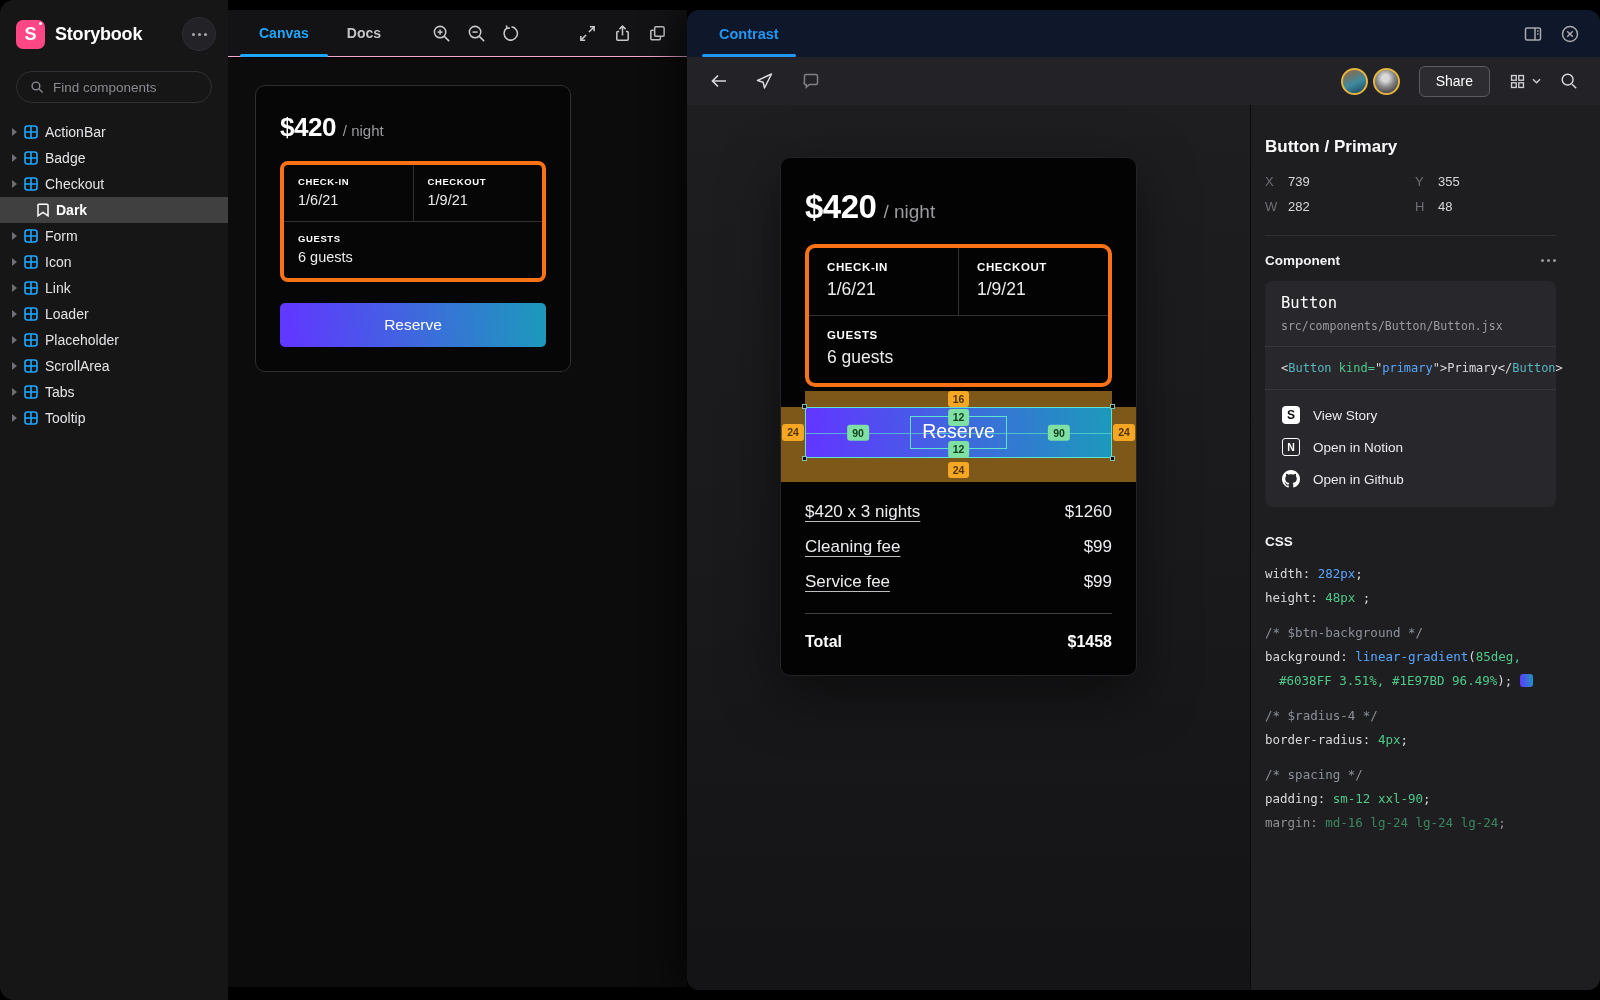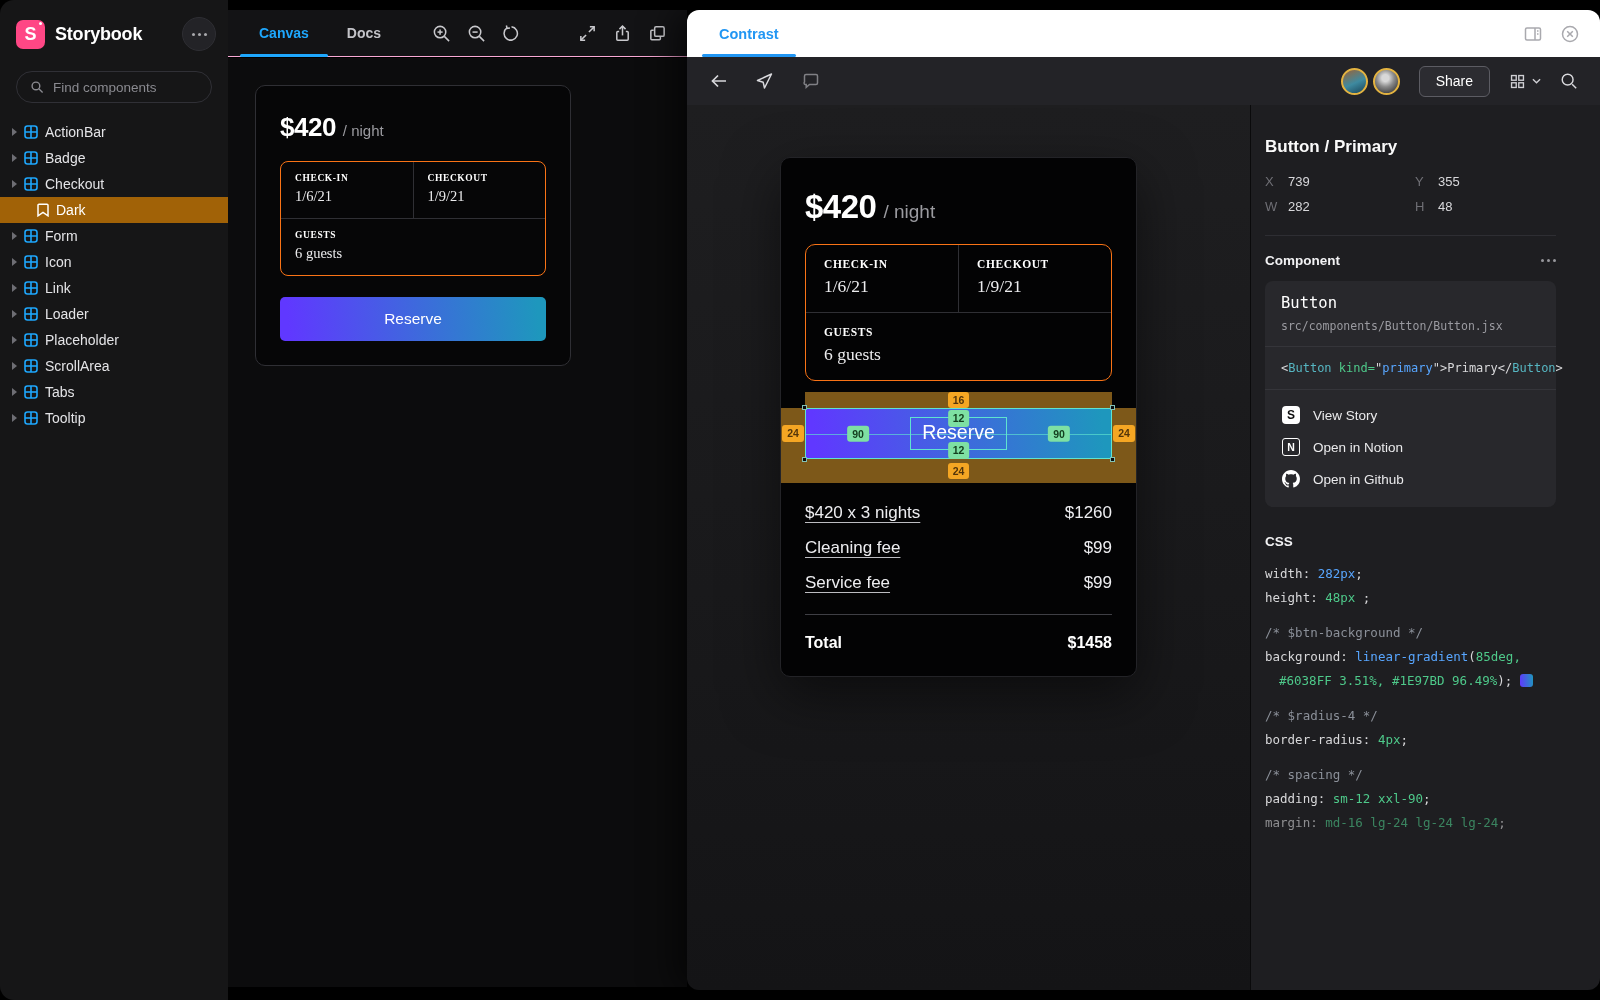--- a/index.html
+++ b/index.html
@@ -14,53 +14,53 @@
   .brand-logo { position:relative; width:29px; height:29px; border-radius:7px; background:#FF4785; color:#fff; font-weight:bold; font-size:18px; display:flex; align-items:center; justify-content:center; flex:none; }
   .brand-logo::after { content:""; position:absolute; top:2px; right:3px; width:3px; height:3px; border-radius:50%; background:#fff; }
   .brand-name { font-size:18px; font-weight:800; color:#fff; flex:1; letter-spacing:-.2px; }
   .menu-btn { width:34px; height:34px; border-radius:50%; background:#232327; border:1px solid #2e2e33; display:flex; align-items:center; justify-content:center; gap:3px; cursor:pointer; }
   .menu-btn i { width:3px; height:3px; border-radius:50%; background:#a8a8ac; }
   .searchbox { margin:10px 16px 16px; height:32px; border:1px solid #303036; border-radius:16px; display:flex; align-items:center; gap:9px; padding:0 13px; color:#8a8a90; font-size:13.5px; cursor:text; }
   .tree { font-size:14px; color:#e4e4e7; }
   .tree-row { height:26px; display:flex; align-items:center; padding-left:12px; gap:7px; cursor:pointer; }
   .caret { width:0; height:0; border-left:5px solid #6e6e74; border-top:4px solid transparent; border-bottom:4px solid transparent; flex:none; }
   .comp-icon { color:#1EA7FD; display:flex; flex:none; }
-  .tree-row.selected { background:#a16207; color:#fff; font-weight:400; padding-left:37px; }
+  .tree-row.selected { background:#404040; color:#fff; font-weight:700; padding-left:37px; }
   .bookmark-icon { display:flex; flex:none; color:#fff; }
 
   
   .preview-pane { position:absolute; left:228px; top:0; width:459px; height:100%; background:#000; }
   .preview-toolbar { position:absolute; top:10px; left:0; right:0; height:47px; background:#131315; border-bottom:1px solid #f9a8d4; display:flex; align-items:stretch; padding-left:12px; }
   .ptab { position:relative; padding:0 19px; display:flex; align-items:center; font-size:14px; font-weight:700; color:#c3c3c8; cursor:pointer; }
   .ptab.active { color:#1EA7FD; }
   .ptab.active::after { content:""; position:absolute; left:0; right:0; bottom:-1px; height:3px; background:#1EA7FD; border-radius:2px; }
   .tool-icons { display:flex; align-items:center; gap:16px; color:#c9c9cd; margin-left:32px; }
   .tool-icons.right { margin-left:auto; margin-right:20px; }
   .tool-icons .icn { cursor:pointer; display:flex; }
   .preview-canvas { position:absolute; top:58px; left:0; right:0; bottom:13px; background:#0c0c0d; }
 
   
   .price-row { display:flex; align-items:baseline; gap:7px; color:#fff; }
   .price { font-size:26px; font-weight:700; letter-spacing:-.5px; }
   .per { font-size:15px; color:#9b9ba0; }
-  .dates { border:1px solid #f97316; border-radius:8px;font-family:Liberation Serif, serif; }
+  .dates { border:4px solid #f97316; border-radius:8px; }
   .dates-top { display:flex; }
   .date-cell { flex:1; padding:11px 14px 13px; }
   .date-cell + .date-cell { border-left:1px solid #2f2f34; }
   .dlabel { font-size:9.5px; font-weight:700; letter-spacing:.6px; color:#fff; }
   .dvalue { font-size:14.5px; color:#ececee; margin-top:5px; }
   .dates-bottom { border-top:1px solid #2f2f34; padding:11px 14px 13px; }
 
   .booking-card.small { position:absolute; left:27px; top:27px; width:316px; border:1px solid #2f2f34; border-radius:10px; background:#060607; padding:26px 24px 24px; }
   .small .dates { margin-top:18px; }
   .reserve-btn-sm { margin-top:21px; height:44px; border-radius:5px; background:linear-gradient(85deg,#6038FF 3.51%,#1E97BD 96.49%); color:#fff; font-size:15.5px; display:flex; align-items:center; justify-content:center; cursor:pointer; }
 
   
   .contrast-window { position:absolute; left:687px; top:10px; width:913px; height:980px; border-radius:12px; overflow:hidden; box-shadow:-12px 0 34px rgba(0,0,0,.6); }
-  .contrast-tabbar { height:47px; background:#ffffff; display:flex; align-items:stretch; }
+  .contrast-tabbar { height:47px; background:#0f172a; display:flex; align-items:stretch; }
   .ctab { position:relative; margin-left:15px; padding:0 17px; display:flex; align-items:center; color:#2196F3; font-weight:700; font-size:14.5px; cursor:pointer; }
   .ctab::after { content:""; position:absolute; left:0; right:0; bottom:0; height:3px; background:#2196F3; border-radius:2px; }
   .tabbar-icons { margin-left:auto; display:flex; align-items:center; gap:17px; margin-right:20px; color:#a9a9ae; }
   .tabbar-icons .icn { cursor:pointer; display:flex; }
 
   .contrast-toolbar { height:48px; background:#232327; display:flex; align-items:center; padding:0 22px; gap:26px; color:#d9d9dd; }
   .contrast-toolbar .icn { cursor:pointer; display:flex; }
   .icn.dim { color:#808085; }
   .toolbar-right { margin-left:auto; display:flex; align-items:center; gap:19px; }
   .avatars { display:flex; gap:5px; }
@@ -76,21 +76,21 @@
   .booking-card.large { position:absolute; left:93px; top:52px; width:357px; background:#030304; border:1px solid #232327; border-radius:10px; padding:30px 24px 24px; box-shadow:0 18px 55px rgba(0,0,0,.5); }
   .large .price { font-size:33px; }
   .large .per { font-size:19px; }
   .large .dates { margin-top:18px; border-radius:10px; }
   .large .date-cell { padding:13px 18px 15px; }
   .large .dlabel { font-size:11.5px; }
   .large .dvalue { font-size:17.5px; margin-top:6px; }
   .large .dates-bottom { padding:13px 18px 15px; }
 
   
-  .measure { margin-top:11px; }
+  .measure { margin-top:4px; }
   .band { background:rgba(247,173,45,.5); display:flex; align-items:center; justify-content:center; }
   .band-top { height:16px; }
   .btn-row { display:flex; margin:0 -24px; }
   .band-left,.band-right { width:24px; flex:none; }
   .band-bottom { height:24px; margin:0 -24px; }
   .badge { font-size:10.5px; font-weight:700; padding:2px 5px; border-radius:3px; line-height:1.2; z-index:3; }
   .badge.orange { background:#F5A623; color:#53350a; }
   .badge.green { background:#7EE0A3; color:#14401f; }
   .reserve-btn-lg { flex:1; height:51px; background:linear-gradient(85deg,#6038FF 3.51%,#1E97BD 96.49%); position:relative; outline:1px solid #5fe3d0; outline-offset:-1px; display:flex; align-items:center; justify-content:center; cursor:pointer; }
   .hline { position:absolute; left:0; right:0; top:50%; height:1px; background:rgba(95,227,208,.65); }

